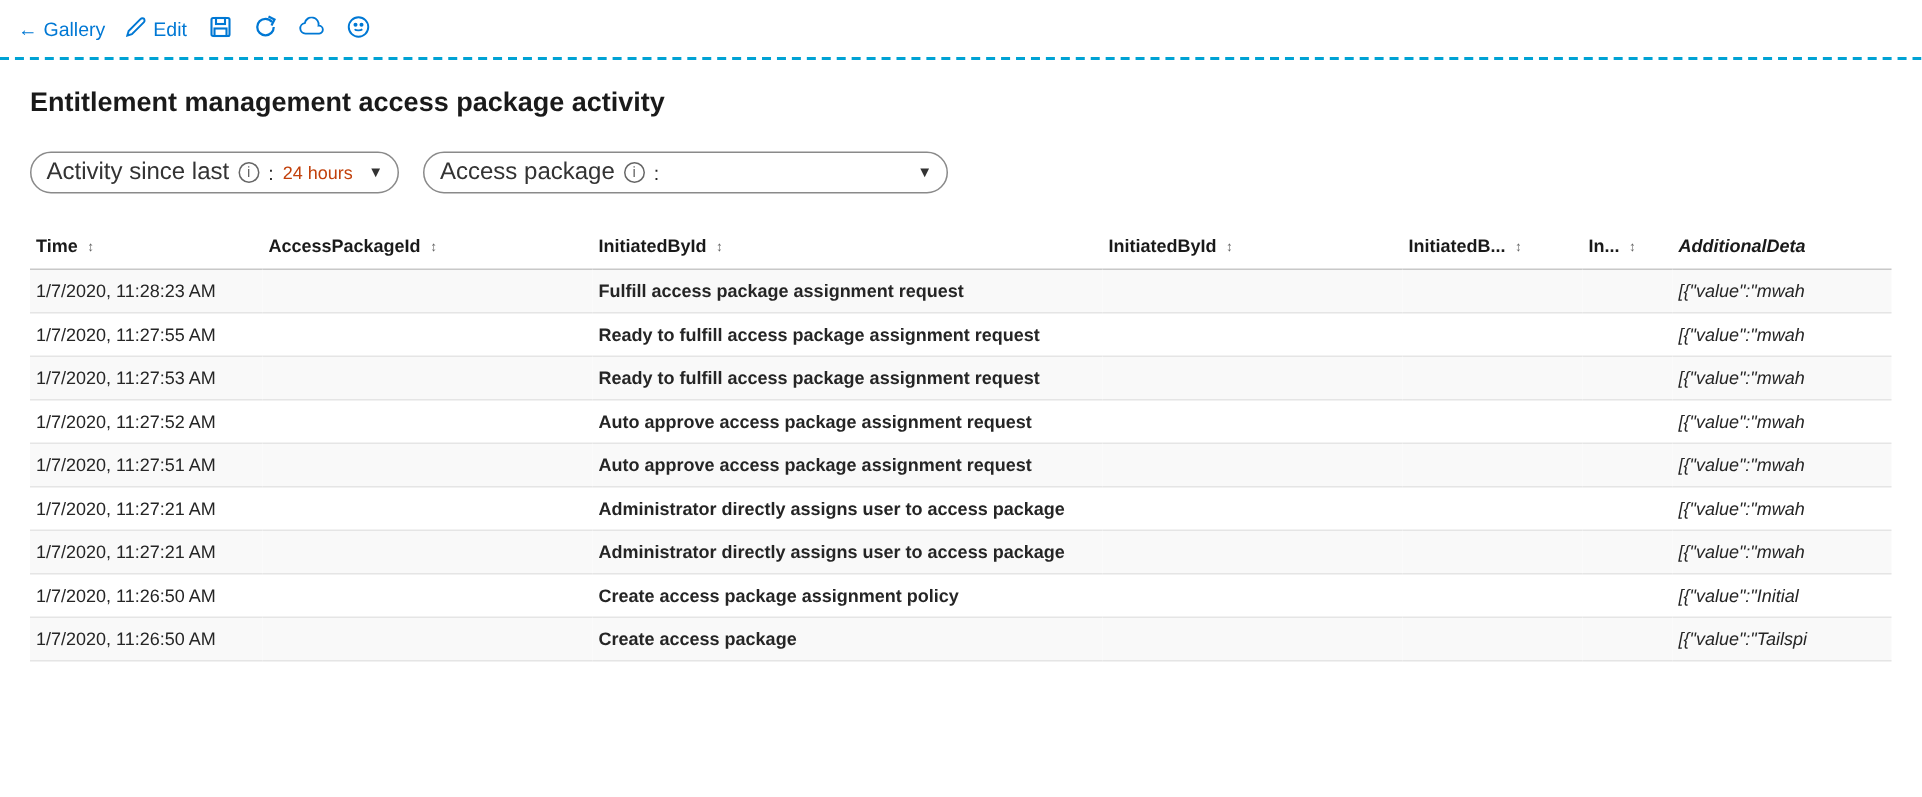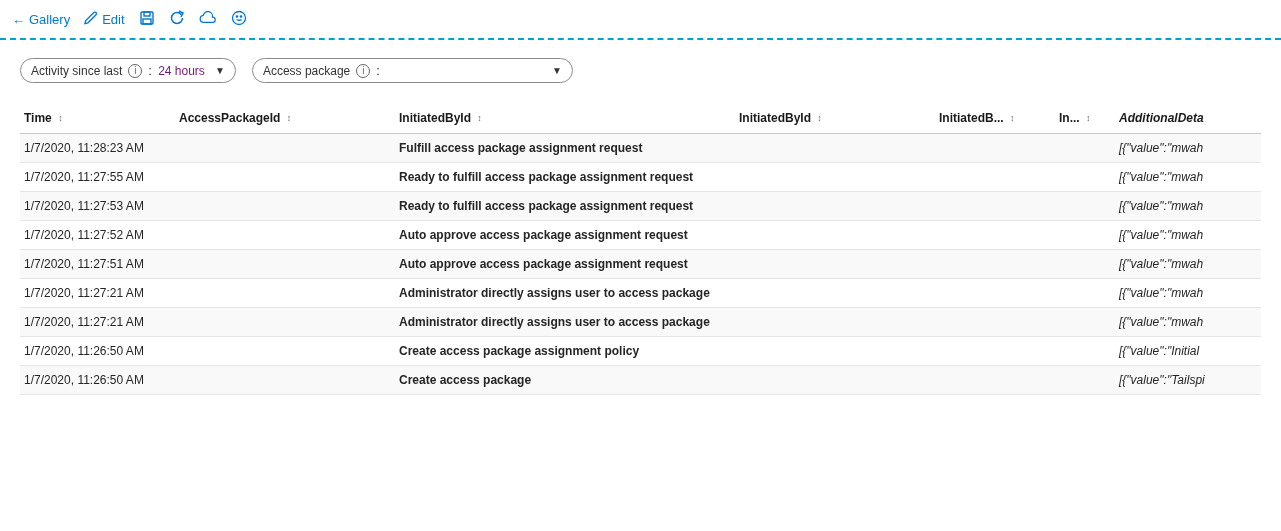--- a/index.html
+++ b/index.html
@@ -44,43 +44,42 @@
     }
     .filter-group {
       display: flex;
       align-items: center;
       gap: 6px;
       border: 1px solid #8a8a8a;
       border-radius: 14px;
       padding: 4px 10px;
       cursor: pointer;
     }
-    .filter-group label { font-size: 12px; color: #333; white-space: nowrap; }
+    .filter-group label { font-size: 16px; color: #333; white-space: nowrap; }
     .filter-info {
       display: inline-flex;
       align-items: center;
       justify-content: center;
       width: 14px;
       height: 14px;
       border-radius: 50%;
       border: 1px solid #666;
       font-size: 10px;
       color: #666;
       cursor: pointer;
     }
     .filter-select {
       border: none;
       outline: none;
       font-size: 12px;
-      color: #701a75;
+      color: #c2410c;
       background: transparent;
       cursor: pointer;
       -webkit-appearance: none;
       padding-right: 4px;
-      text-align: center;
     }
     .dropdown-arrow {
       font-size: 10px;
       color: #333;
     }
     .access-package-input {
       width: 160px;
       border: none;
       outline: none;
       font-size: 12px;
@@ -175,20 +174,21 @@
           <circle cx="8" cy="8" r="6.5"></circle>
           <path d="M5.5 9.5c.7 1 4 1 5 0"></path>
           <circle cx="6" cy="6.5" r=".7" fill="#0078d4"></circle>
           <circle cx="10" cy="6.5" r=".7" fill="#0078d4"></circle>
         </svg>
     </span>
   </div>
 </div>
 
 <div class="main">
+  <h1 class="page-title">Entitlement management access package activity</h1>
 
   <div class="filters">
     <div class="filter-group">
       <label>Activity since last</label>
       <span class="filter-info">i</span>
       <span>:</span>
       <select class="filter-select">
         <option>24 hours</option>
         <option>48 hours</option>
         <option>7 days</option>

